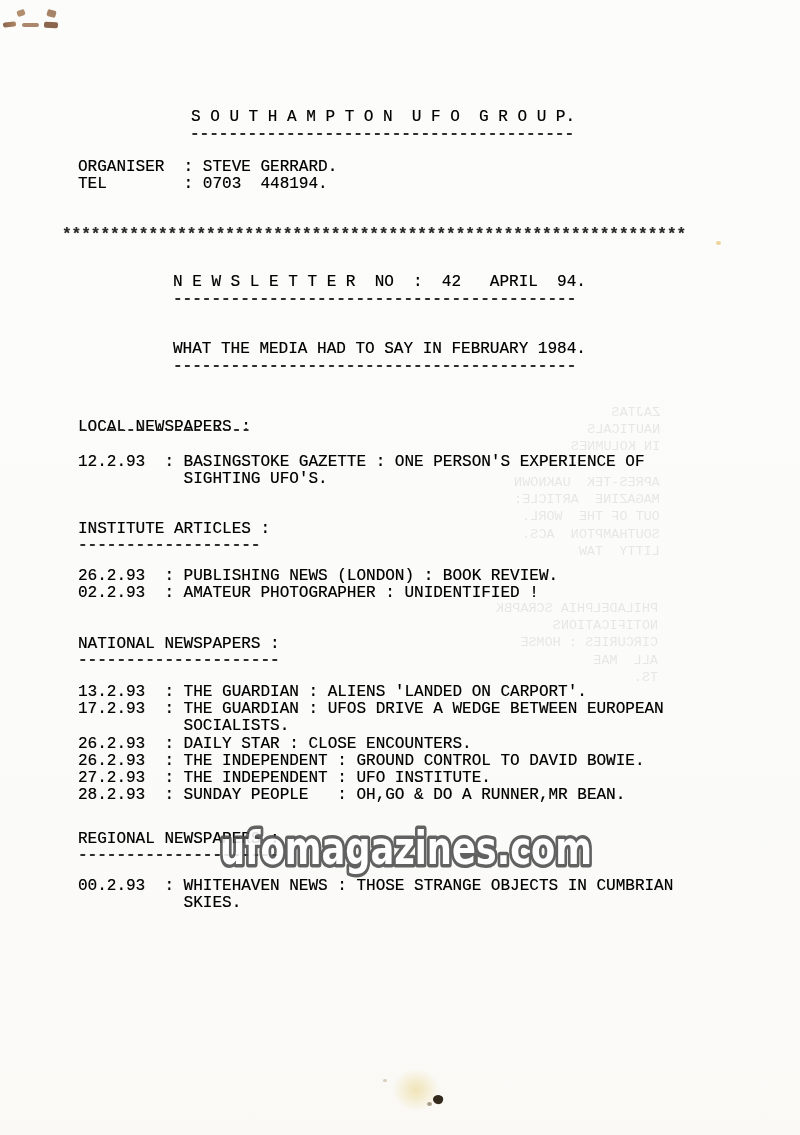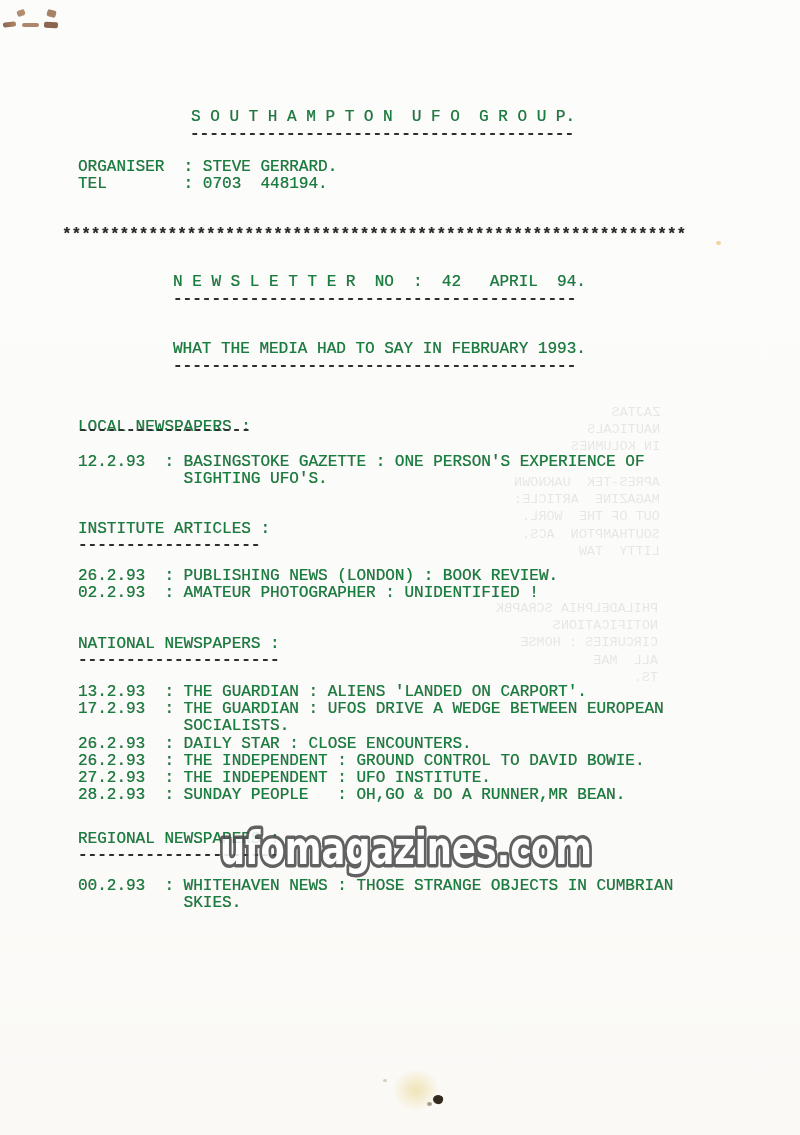--- a/index.html
+++ b/index.html
@@ -5,21 +5,21 @@
   html,body{margin:0;padding:0;}
   body{
     width:800px;height:1135px;position:relative;overflow:hidden;
     background:linear-gradient(180deg,#fcfcfb 0%,#fbfbf9 60%,#faf9f6 100%);
     font-family:"Liberation Mono","DejaVu Sans Mono",monospace;
   }
   .page{position:absolute;inset:0;}
   .mono{
     position:absolute;
     font-family:"Liberation Mono","DejaVu Sans Mono",monospace;
-    font-size:16px;line-height:17.2px;color:#15803d;
+    font-size:16px;line-height:17.2px;color:#000000;
     white-space:pre;letter-spacing:0;
     text-shadow:0.3px 0.3px 0.5px rgba(60,60,60,.45), -0.3px 0 0.4px rgba(60,60,60,.25);
   }
   .rule{font-weight:bold;color:#2e2e2e;}
   .sep{font-weight:bold;color:#2b2b2b;}
   .bleed{
     position:absolute;
     font-size:13.5px;line-height:17.2px;color:#5f6068;
     white-space:pre;opacity:.13;filter:blur(.7px);
     transform:scaleX(-1);text-align:left;
@@ -60,21 +60,21 @@
   <div class="mono rule" style="left:190px;top:126px;">----------------------------------------</div>
 
   <div class="mono" style="left:78px;top:159px;">ORGANISER  : STEVE GERRARD.
 TEL        : 0703  448194.</div>
 
   <div class="mono sep" style="left:62px;top:227px;">*****************************************************************</div>
 
   <div class="mono" style="left:173px;top:274px;">N E W S L E T T E R  NO  :  42   APRIL  94.</div>
   <div class="mono rule" style="left:173px;top:291px;">------------------------------------------</div>
 
-  <div class="mono" style="left:173px;top:341px;">WHAT THE MEDIA HAD TO SAY IN FEBRUARY 1993.</div>
+  <div class="mono" style="left:173px;top:341px;">WHAT THE MEDIA HAD TO SAY IN FEBRUARY 1984.</div>
   <div class="mono rule" style="left:173px;top:358px;">------------------------------------------</div>
 
   <div class="mono" style="left:78px;top:406px;margin-top:13px;">LOCAL NEWSPAPERS :</div>
   <div class="mono rule" style="left:78px;top:422px;">------------------</div>
   <div class="mono" style="left:78px;top:454px;">12.2.93  : BASINGSTOKE GAZETTE : ONE PERSON'S EXPERIENCE OF
            SIGHTING UFO'S.</div>
 
   <div class="mono" style="left:78px;top:521px;">INSTITUTE ARTICLES :</div>
   <div class="mono rule" style="left:78px;top:537px;">-------------------</div>
   <div class="mono" style="left:78px;top:568px;">26.2.93  : PUBLISHING NEWS (LONDON) : BOOK REVIEW.

